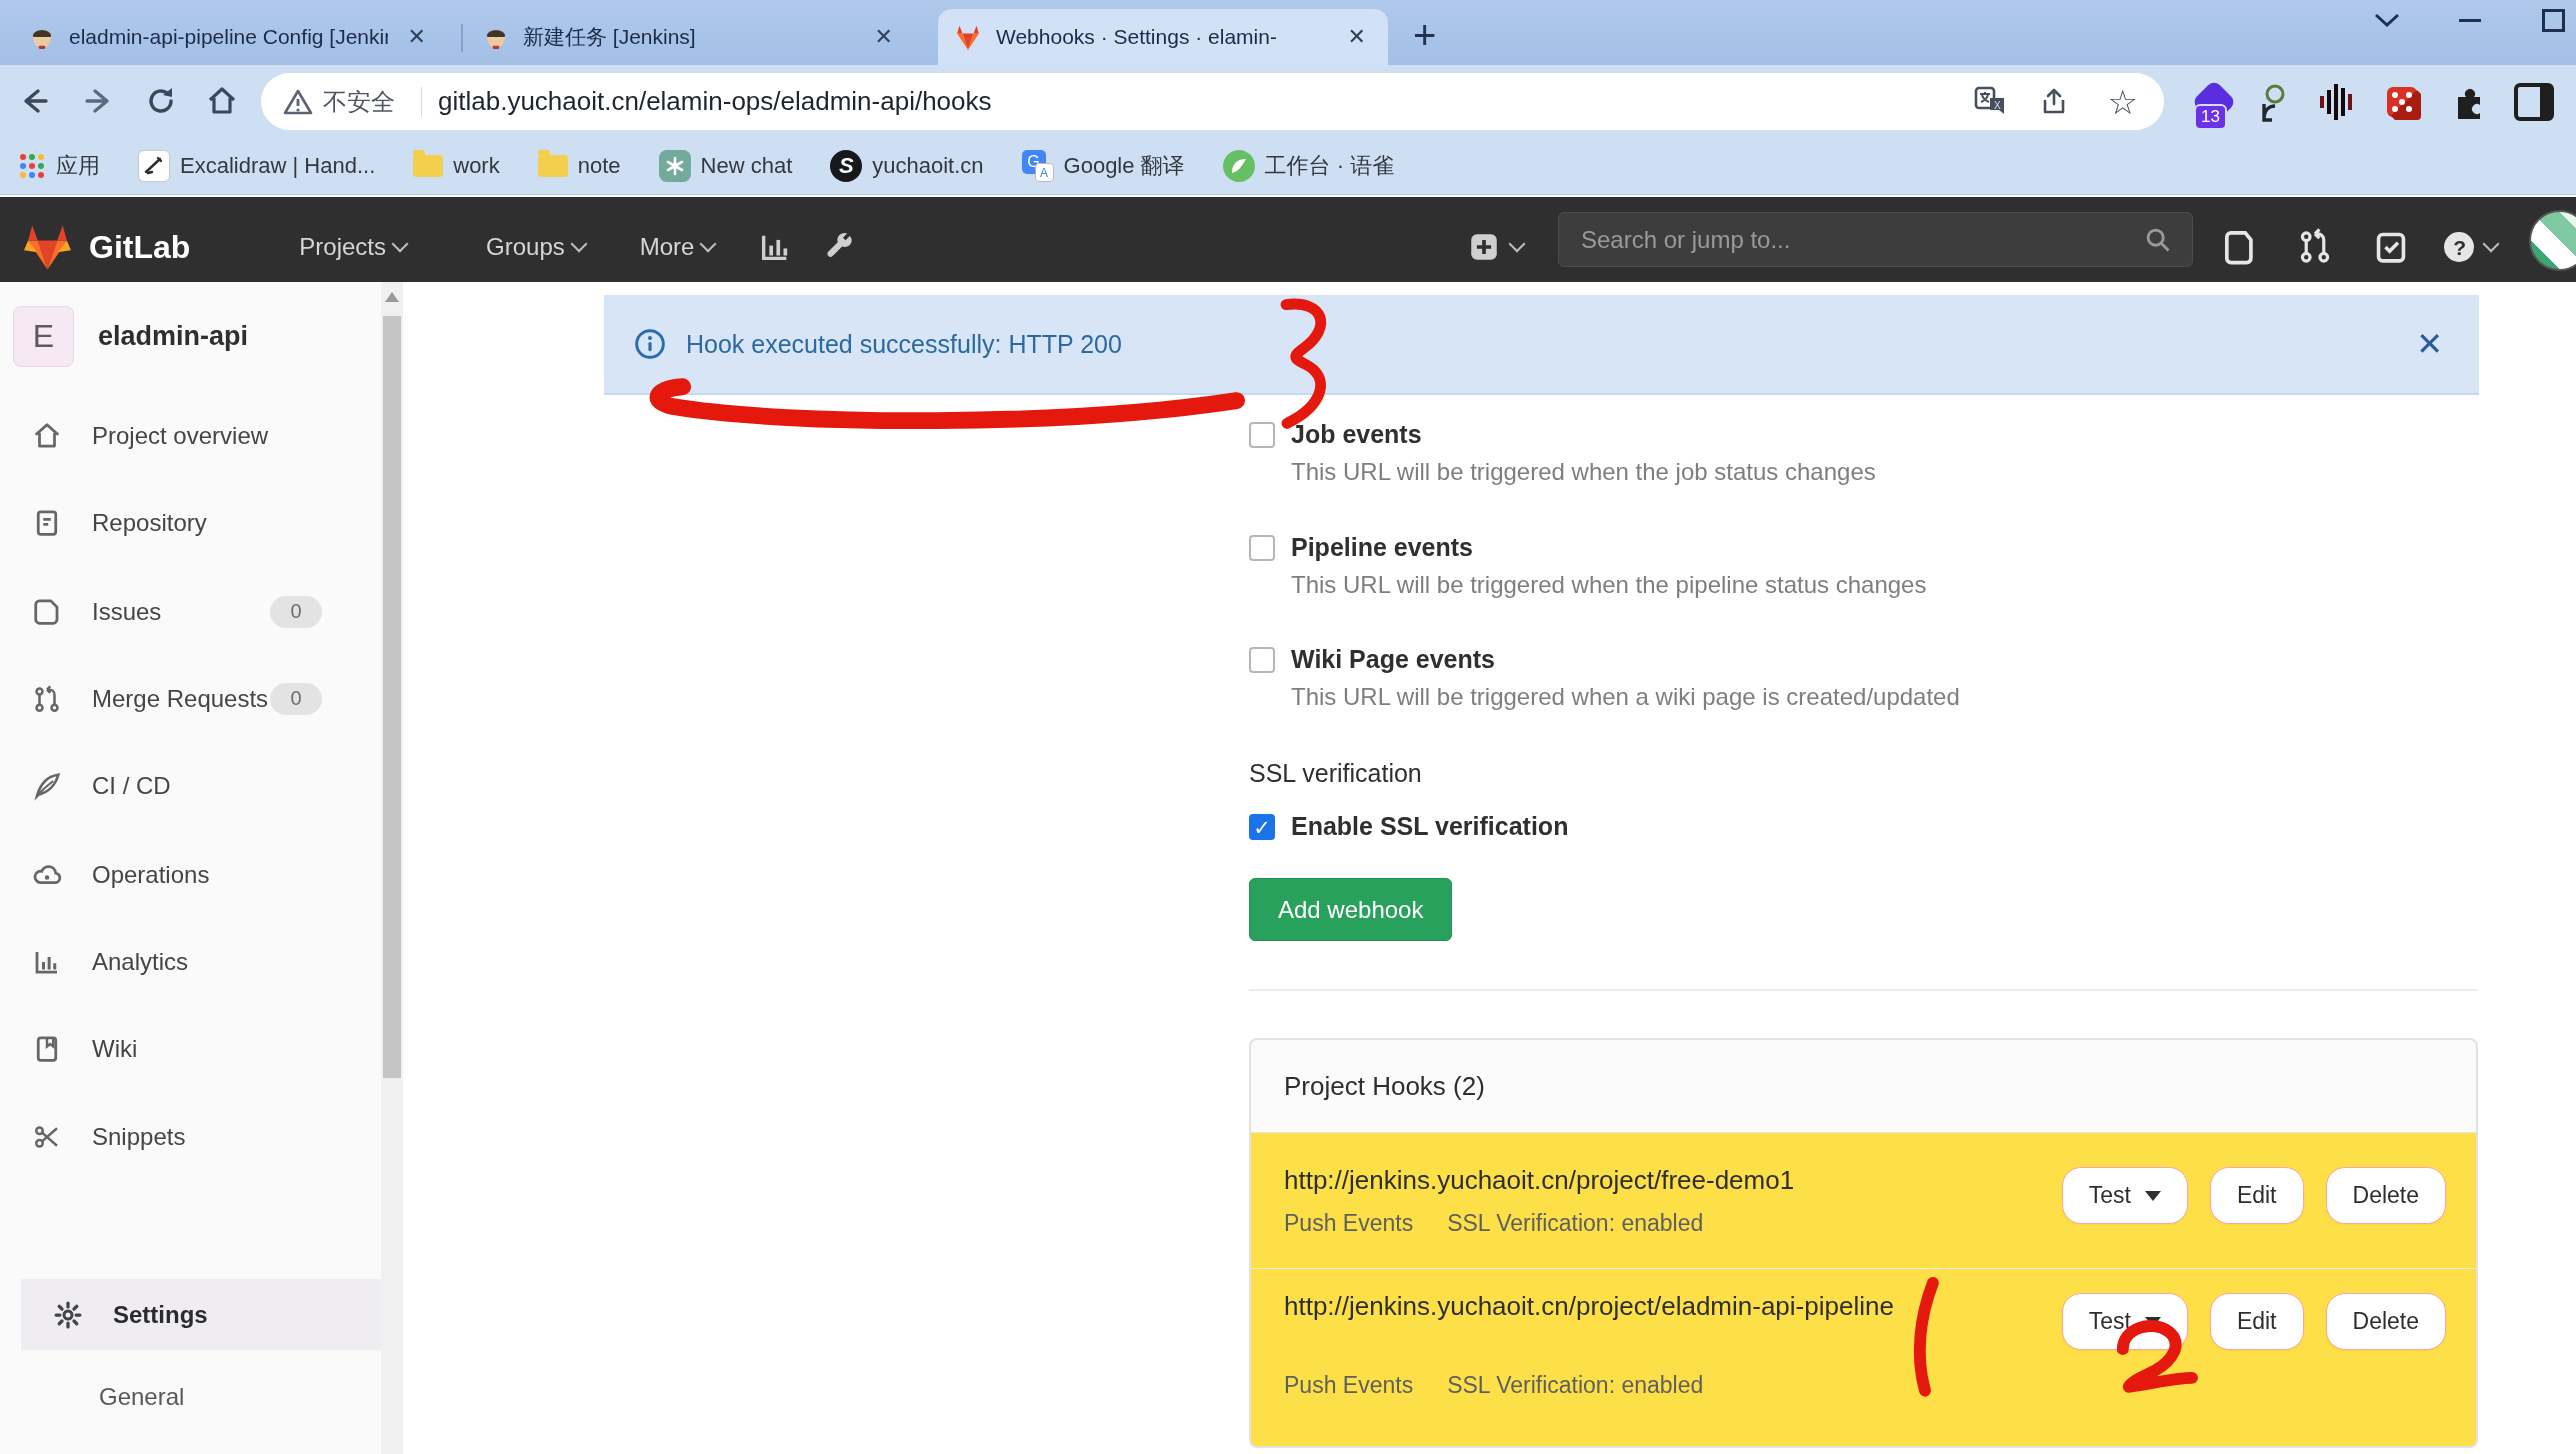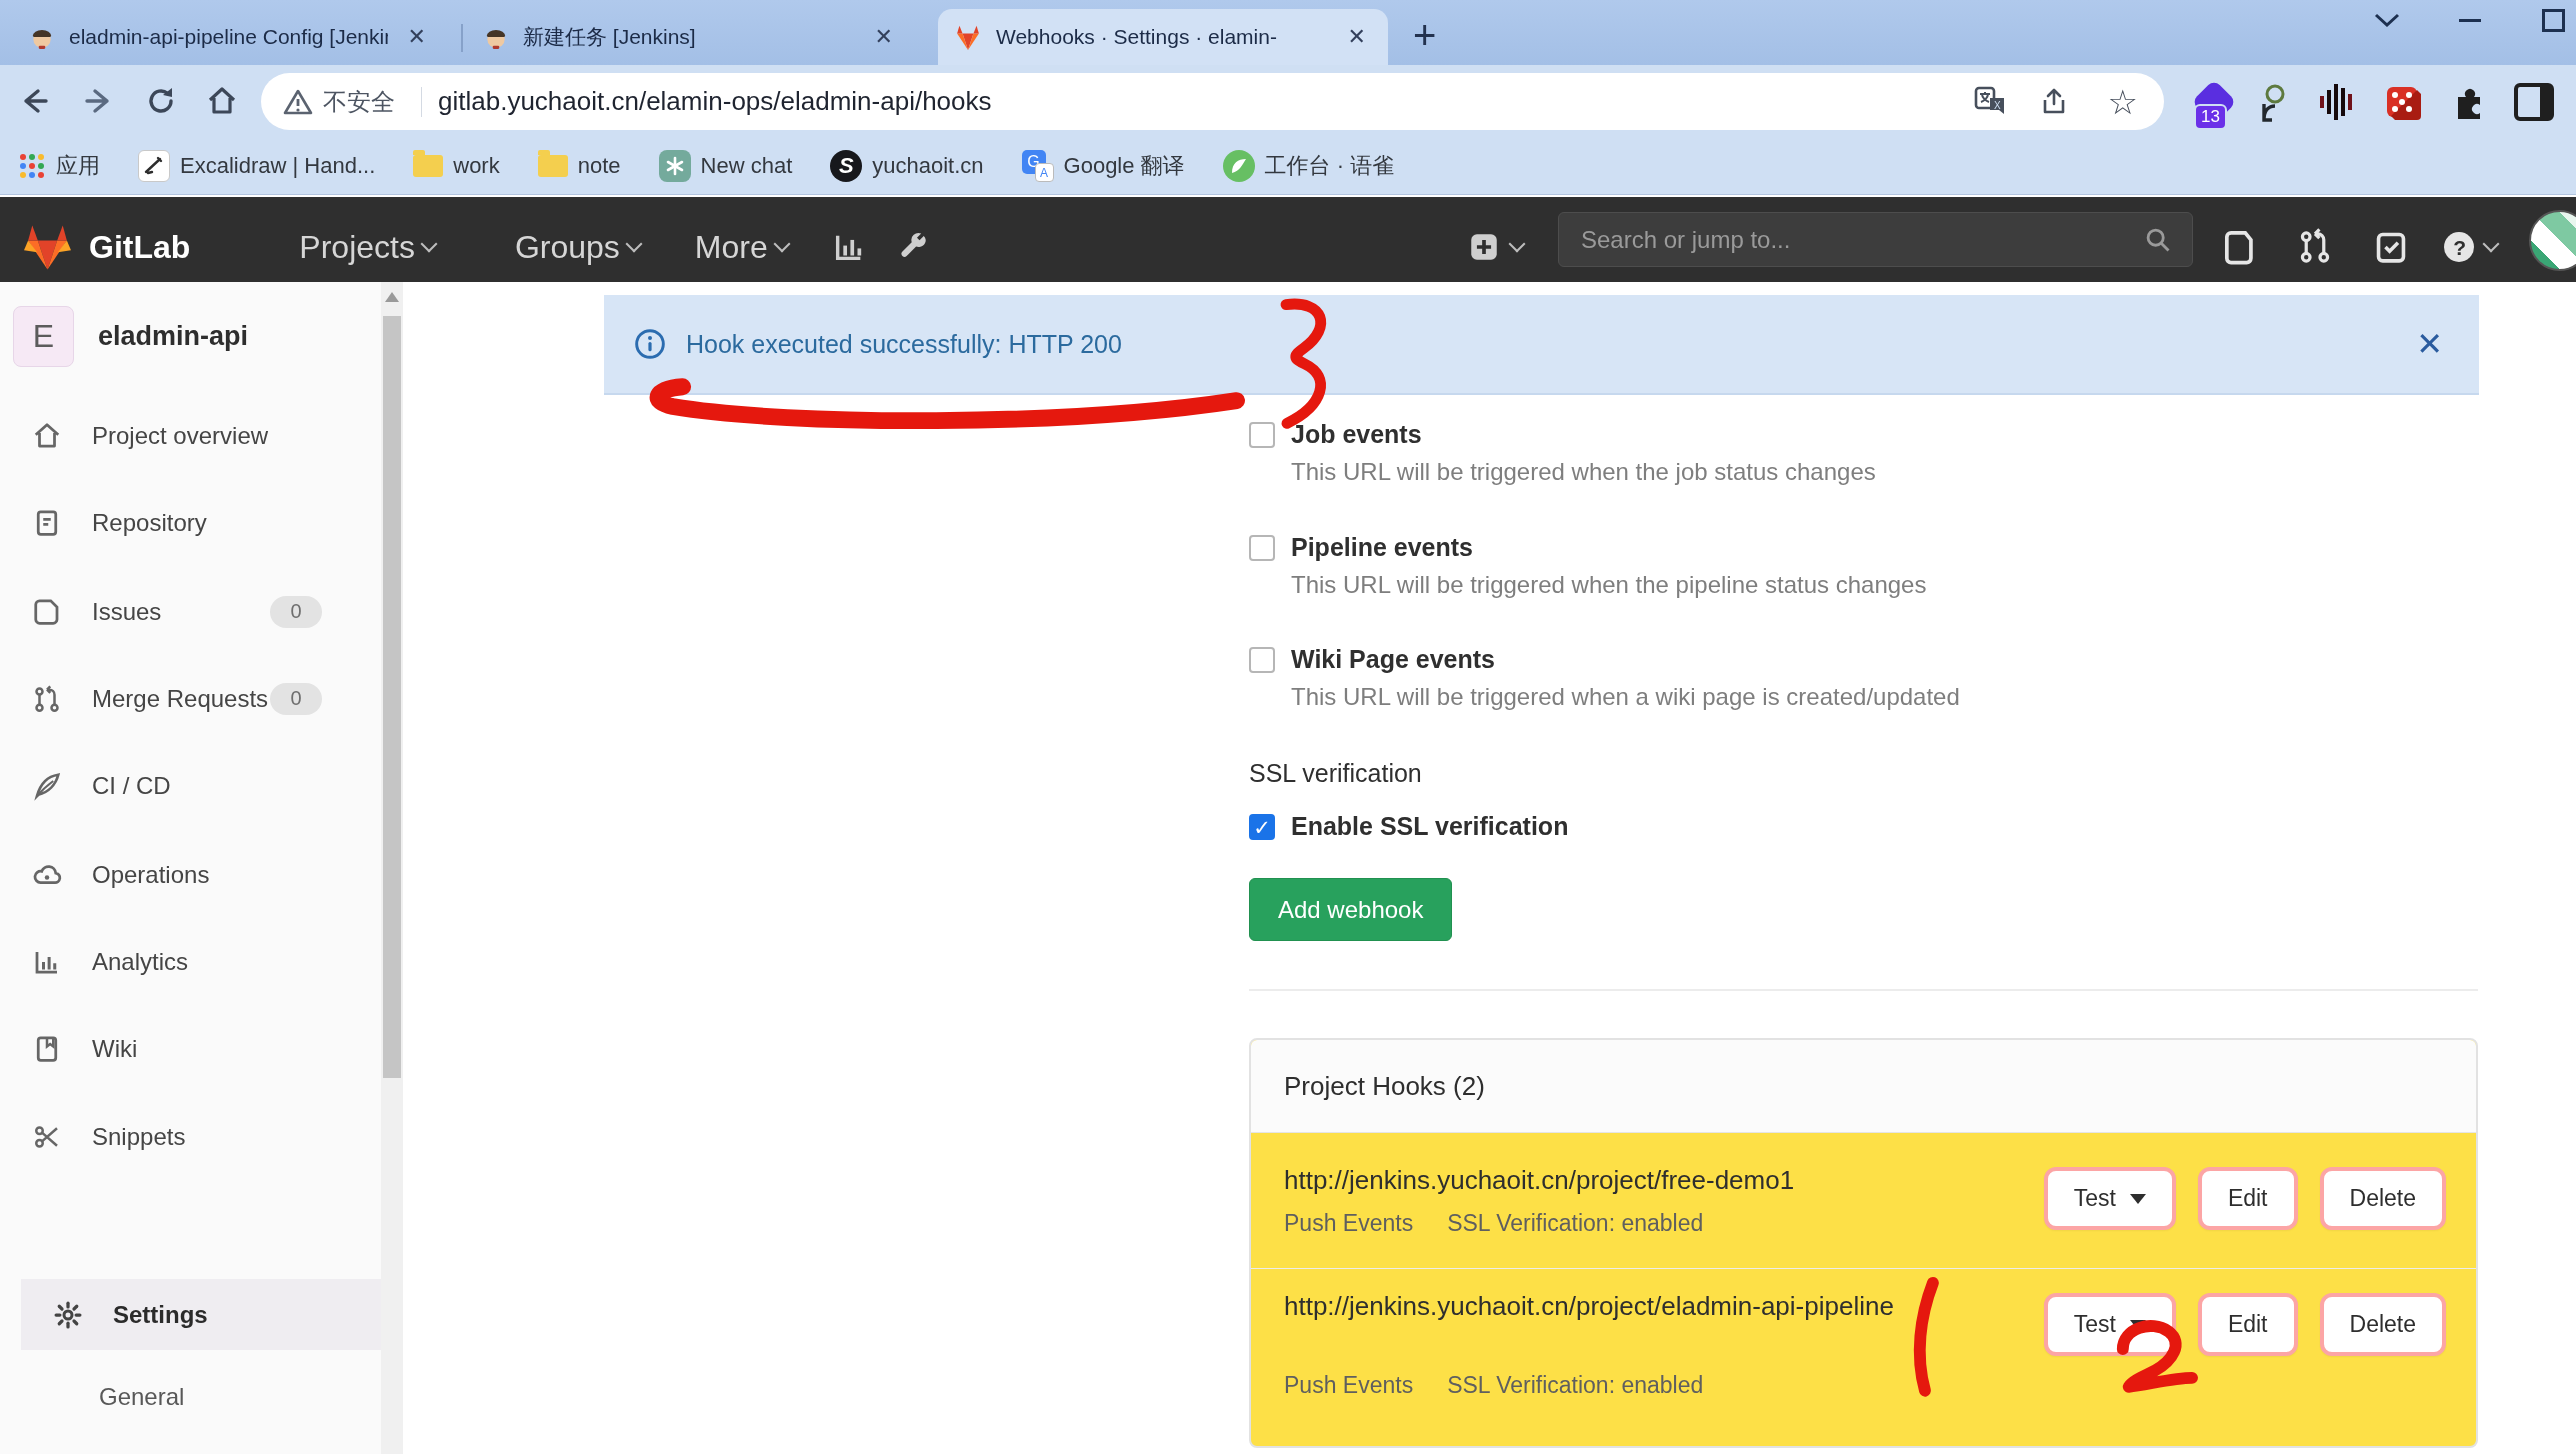--- a/index.html
+++ b/index.html
@@ -25,21 +25,21 @@
   .extrow{position:absolute;top:10px;height:53px;display:flex;align-items:center;}
   .bookmarks{position:absolute;left:0;top:138px;width:2576px;height:57px;background:#cfdff3;border-bottom:1px solid #b3c5df;display:flex;align-items:center;gap:38px;padding-left:18px;box-sizing:border-box;}
   .bm{display:flex;align-items:center;gap:10px;}
   .bm-label{font-size:22px;color:#33383f;white-space:nowrap;}
   .folder{width:30px;height:22px;background:#f4cf4e;border-radius:3px;position:relative;}
   .folder:before{content:"";position:absolute;top:-5px;left:0;width:12px;height:5px;background:#f4cf4e;border-radius:2px 2px 0 0;}
 
   
   .glnav{position:absolute;left:0;top:197px;width:2576px;height:100px;background:#2f2f2f;display:flex;align-items:center;}
   .gl-brand{font-size:32px;font-weight:600;color:#fff;margin-left:16px;}
-  .gl-menu{font-size:32px;color:#d6d6d6;display:flex;align-items:center;gap:8px;}
+  .gl-menu{font-size:24px;color:#d6d6d6;display:flex;align-items:center;gap:8px;}
   .chev{width:10px;height:10px;border-right:2.5px solid #bdbdbd;border-bottom:2.5px solid #bdbdbd;transform:rotate(45deg);margin-top:-6px;}
   .gl-search{position:absolute;left:1558px;top:15px;width:635px;height:55px;background:#3d3d3d;border:1px solid #4d4d4d;border-radius:6px;display:flex;align-items:center;box-sizing:border-box;padding:0 20px;}
   .gl-search input{flex:1;background:transparent;border:none;outline:none;font-size:24px;color:#cfcfcf;font-family:inherit;}
   .gl-search input::placeholder{color:#9a9a9a;}
   .gl-ic{margin-left:44px;display:flex;align-items:center;gap:8px;}
   .avatar{position:absolute;left:2529px;top:13px;width:57px;height:57px;border-radius:50%;
     background:linear-gradient(45deg,#3aa675 25%,#ffffff 25%,#ffffff 50%,#7ec9a2 50%,#7ec9a2 75%,#e8f6ee 75%);border:2px solid #555;}
 
   
   .sidebar{position:absolute;left:0;top:282px;width:403px;height:1172px;background:#fafafa;}
@@ -72,21 +72,21 @@
   .ssl-title{position:absolute;left:0;top:477px;font-size:25px;color:#2f2f2f;}
   .btn-green{position:absolute;left:0;top:596px;height:61px;background:#28a15d;border:1px solid #219150;border-radius:6px;color:#fff;font-size:24px;padding:0 28px;display:flex;align-items:center;}
   .form-hr{position:absolute;left:0;top:707px;width:1229px;height:2px;background:#ececec;}
 
   .panel{position:absolute;left:0;top:756px;width:1229px;height:410px;border:2px solid #e2e2e2;border-radius:8px;box-sizing:border-box;background:#fde047;overflow:hidden;}
   .panel-h{position:absolute;left:0;top:0;width:100%;height:93px;background:#fbfbfb;border-bottom:1px solid #e5e5e5;display:flex;align-items:center;box-sizing:border-box;padding-left:33px;font-size:26px;color:#2e2e2e;}
   .hookrow{position:absolute;left:0;width:100%;box-sizing:border-box;}
   .hook-url{position:absolute;left:33px;font-size:26px;color:#2e2e2e;line-height:42px;}
   .hook-meta{position:absolute;left:33px;font-size:23px;color:#5f5f5f;display:flex;gap:34px;}
   .actions{position:absolute;right:30px;display:flex;gap:22px;}
-  .btn-sec{height:55px;background:#fff;border:4px solid #fca5a5;border-radius:12px;font-size:23px;color:#2e2e2e;display:flex;align-items:center;padding:0 26px;box-shadow:0 1px 2px rgba(0,0,0,.05);}
+  .btn-sec{height:55px;background:#fff;border:1px solid #fca5a5;border-radius:19px;font-size:23px;color:#2e2e2e;display:flex;align-items:center;padding:0 26px;box-shadow:0 1px 2px rgba(0,0,0,.05);}
   .caret{width:0;height:0;border-left:8px solid transparent;border-right:8px solid transparent;border-top:10px solid #2e2e2e;margin-left:14px;}
   .rowdiv{position:absolute;left:0;width:100%;height:1px;background:#ececec;}
 
   .annot{position:absolute;left:0;top:0;width:2576px;height:1454px;pointer-events:none;z-index:60;}
   svg{display:block;}
 </style>
 </head>
 <body>
 
 <div class="screen">

